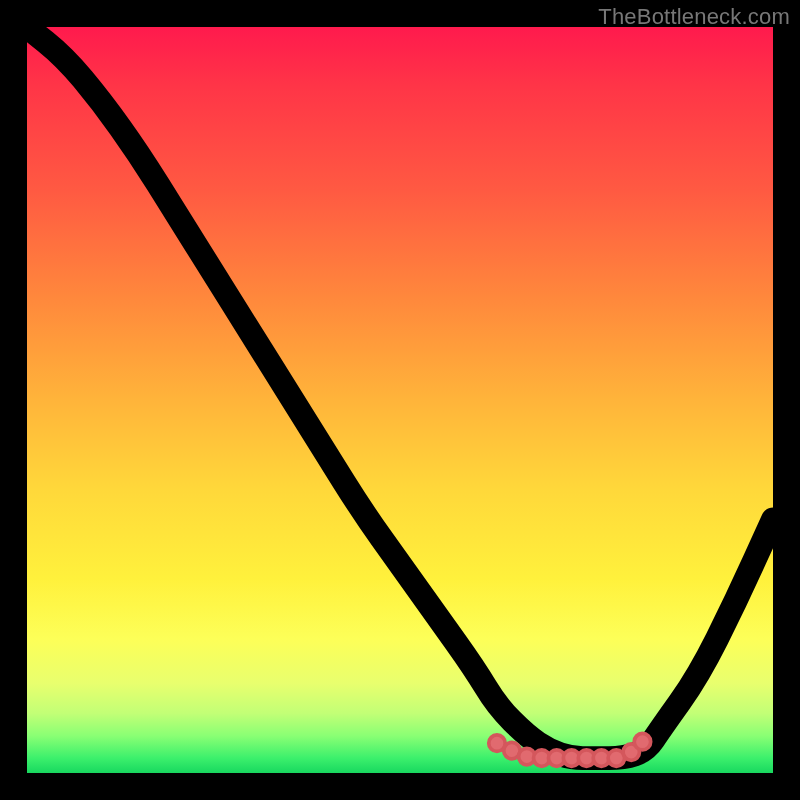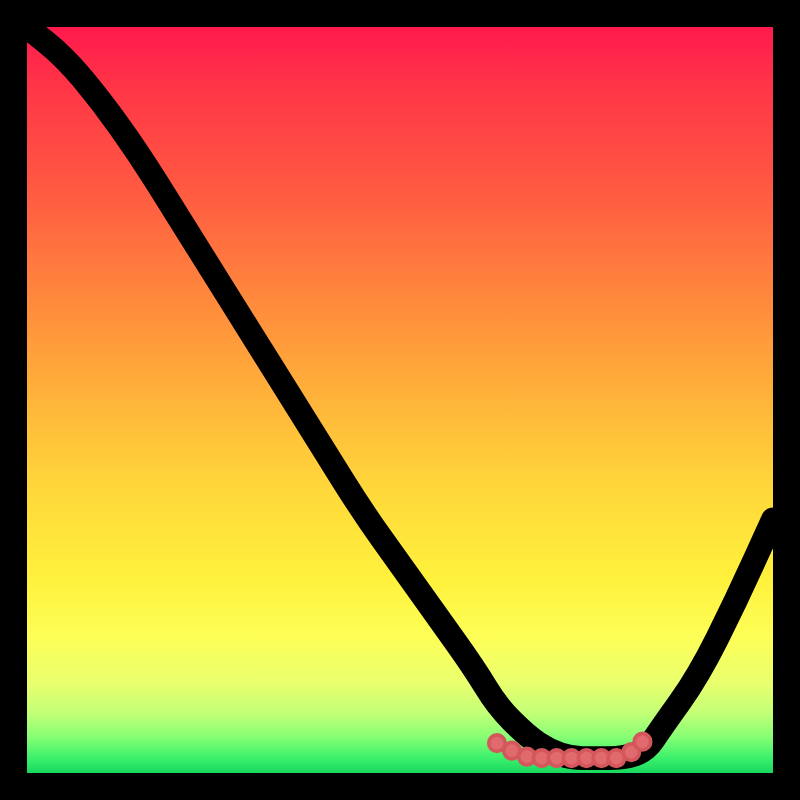--- a/index.html
+++ b/index.html
@@ -73,20 +73,21 @@
     fill: #e16a6f;
     stroke: #d4575c;
     stroke-width: 0.5;
   }
 </style>
 </head>
 <body>
 
 <div class="frame">
 
+  <div class="watermark">TheBottleneck.com</div>
 
   <div class="plot">
     <div class="gradient"></div>
 
     <svg class="curve" viewBox="0 0 100 100" preserveAspectRatio="none">
       <path id="curve-path" class="curve-line" d="M 0 0 Q 0 0 2.5 2 Q 5 4 7.5 7 Q 10 10 12.5 13.5 Q 15 17 17.5 21 Q 20 25 22.5 29 Q 25 33 27.5 37 Q 30 41 32.5 45 Q 35 49 37.5 53 Q 40 57 42.5 61 Q 45 65 47.5 68.5 Q 50 72 52.5 75.5 Q 55 79 57.5 82.5 Q 60 86 61.5 88.5 Q 63 91 65 93 Q 67 95 68.5 96 Q 70 97 71.5 97.5 Q 73 98 74.5 98 Q 76 98 78 98 Q 80 98 81.5 97.5 Q 83 97 84 95.5 Q 85 94 87.5 90.5 Q 90 87 92.5 82 Q 95 77 97.5 71.5 T 100 66"></path>
       <g class="dots" id="dots-group">
           <circle cx="63" cy="96" r="1.1"></circle>
           <circle cx="65" cy="97" r="1.1"></circle>
           <circle cx="67" cy="97.8" r="1.1"></circle>

